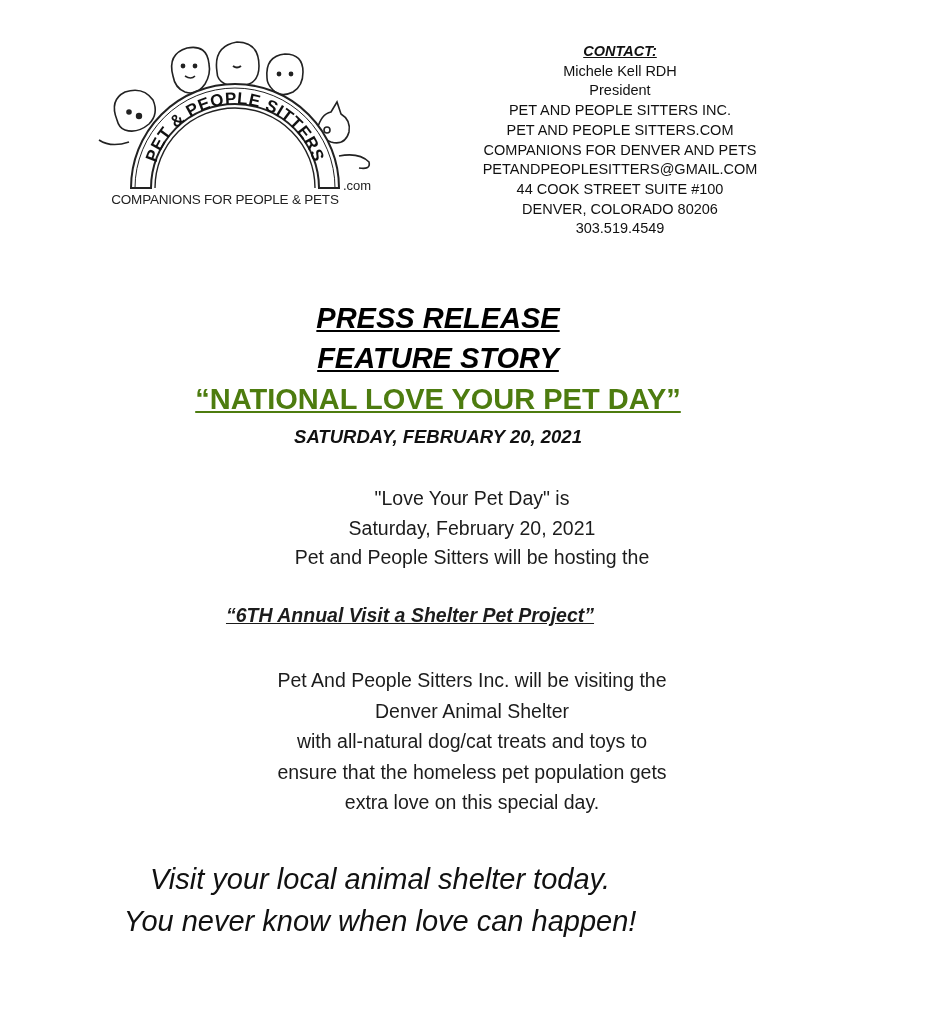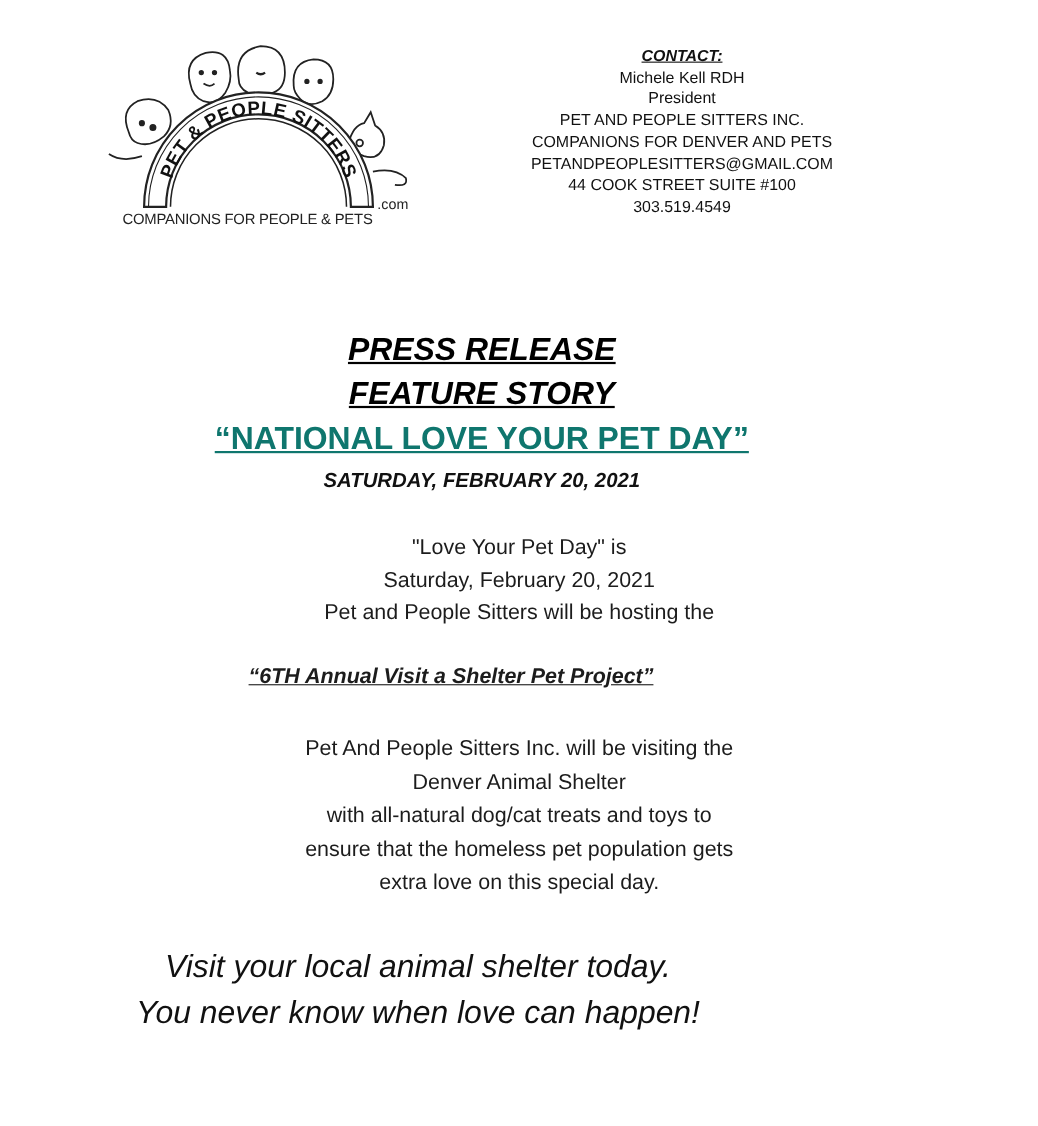--- a/index.html
+++ b/index.html
@@ -69,21 +69,21 @@
       text-decoration: underline;
       font-size: 29px;
       line-height: 40px;
       color: #000;
     }
     .headline-main {
       font-weight: bold;
       text-decoration: underline;
       font-size: 29px;
       line-height: 42px;
-      color: #0f766e;
+      color: #4d7c0f;
     }
     .headline-date {
       font-weight: bold;
       font-style: italic;
       font-size: 18.5px;
       line-height: 34px;
       color: #111;
     }
     .intro {
       position: absolute;
@@ -172,23 +172,25 @@
   </svg>
   <span class="logo-dotcom">.com</span>
   <div class="logo-tagline">COMPANIONS FOR PEOPLE &amp; PETS</div>
 </div>
 
 <div class="contact">
   <span class="line contact-heading">CONTACT:</span>
   <span class="line">Michele Kell RDH</span>
   <span class="line">President</span>
   <span class="line">PET AND PEOPLE SITTERS INC.</span>
+  <span class="line">PET AND PEOPLE SITTERS.COM</span>
   <span class="line">COMPANIONS FOR DENVER AND PETS</span>
   <span class="line">PETANDPEOPLESITTERS@GMAIL.COM</span>
   <span class="line">44 COOK STREET SUITE #100</span>
+  <span class="line">DENVER, COLORADO 80206</span>
   <span class="line">303.519.4549</span>
 </div>
 
 <div class="headline-block">
   <span class="line headline">PRESS RELEASE</span>
   <span class="line headline">FEATURE STORY</span>
   <span class="line headline-main">“NATIONAL LOVE YOUR PET DAY”</span>
   <span class="line headline-date">SATURDAY, FEBRUARY 20, 2021</span>
 </div>
 

